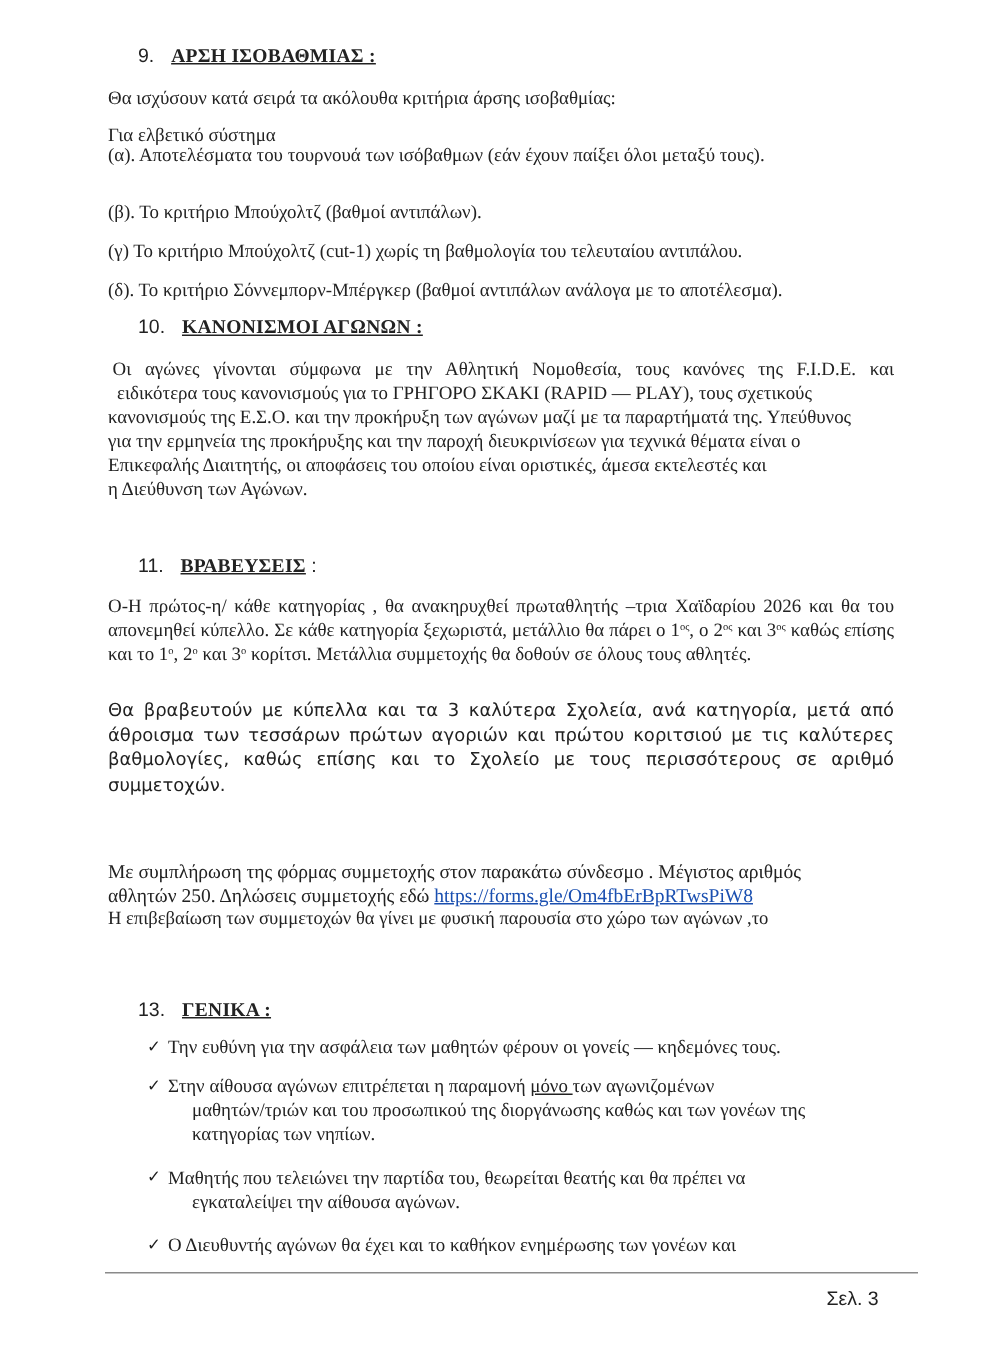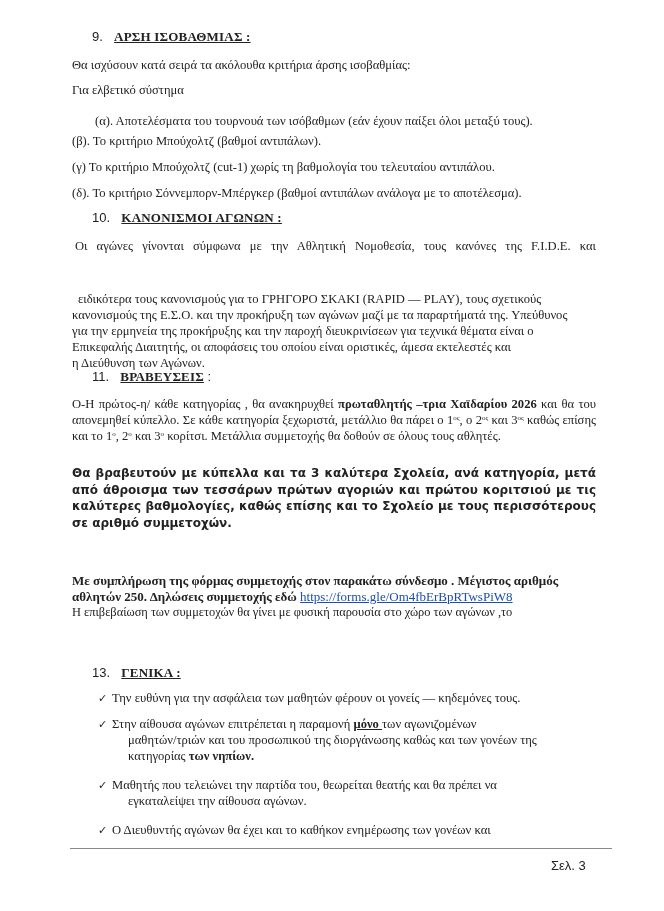--- a/index.html
+++ b/index.html
@@ -4,53 +4,53 @@
   <style>
     html, body { margin: 0; padding: 0; background: #ffffff; }
     body { width: 664px; height: 911px; position: relative; overflow: hidden; color: #1f1f1f; }
     .page { position: absolute; left: 0; top: 0; width: 664px; height: 911px; border-radius: 25px; }
     .blk { position: absolute; font-family: "Liberation Serif", "DejaVu Serif", serif; font-size: 12.6px; line-height: 16px; color: #222; }
     .heading { position: absolute; font-size: 13px; line-height: 16px; color: #222; }
     .heading .num { font-family: "Liberation Sans", sans-serif; font-size: 13px; margin-right: 8px; }
     .heading .title { font-family: "Liberation Serif", serif; font-weight: bold; text-decoration: underline; font-size: 13px; letter-spacing: 0.2px; }
     .heading .colon { font-family: "Liberation Sans", sans-serif; }
     .justify { text-align: justify; }
-    .b { font-weight: bold; }
+    .b { font-weight: normal; }
     .u { text-decoration: underline; }
     sup { font-size: 7px; line-height: 0; vertical-align: 4px; }
     a.link { color: #1a4fb0; text-decoration: underline; }
     .bullet { position: absolute; font-family: "Liberation Serif", serif; font-size: 12.6px; line-height: 16px; color: #222; }
     .bullet .check { position: absolute; left: -14px; top: 0; font-size: 11px; }
     .bullet .cont { padding-left: 16px; display: block; }
     .footer-line { position: absolute; left: 70px; top: 848px; width: 542px; height: 1px; background: #8a8a8a; }
     .page-num { position: absolute; left: 551px; top: 858px; font-family: "Liberation Sans", sans-serif; font-size: 13px; color: #222; }
   </style>
 </head>
 <body>
 
 <div class="page">
 
   <div class="heading" style="left:92px; top:29px;">
     <span class="num">9.</span>
     <span class="title">ΑΡΣΗ ΙΣΟΒΑΘΜΙΑΣ :</span>
   </div>
   <div class="blk" style="left:72px; top:57px;">Θα ισχύσουν κατά σειρά τα ακόλουθα κριτήρια άρσης ισοβαθμίας:</div>
   <div class="blk" style="left:72px; top:82px;">Για ελβετικό σύστημα</div>
-  <div class="blk" style="left:72px; top:113px;margin-left:23px;">(α). Αποτελέσματα του τουρνουά των ισόβαθμων (εάν έχουν παίξει όλοι μεταξύ τους).</div>
+  <div class="blk" style="left:72px; top:95px;">(α). Αποτελέσματα του τουρνουά των ισόβαθμων (εάν έχουν παίξει όλοι μεταξύ τους).</div>
   <div class="blk" style="left:72px; top:133px;">(β). Το κριτήριο Μπούχολτζ (βαθμοί αντιπάλων).</div>
   <div class="blk" style="left:72px; top:159px;">(γ) Το κριτήριο Μπούχολτζ (cut-1) χωρίς τη βαθμολογία του τελευταίου αντιπάλου.</div>
   <div class="blk" style="left:72px; top:185px;">(δ). Το κριτήριο Σόννεμπορν-Μπέργκερ (βαθμοί αντιπάλων ανάλογα με το αποτέλεσμα).</div>
 
   <div class="heading" style="left:92px; top:210px;">
     <span class="num">10.</span>
     <span class="title">ΚΑΝΟΝΙΣΜΟΙ ΑΓΩΝΩΝ :</span>
   </div>
   <div class="blk" style="left:72px; top:238px; width:524px;">
     <div class="justify" style="text-align-last: justify; padding-left:3px;">Οι αγώνες γίνονται σύμφωνα με την Αθλητική Νομοθεσία, τους κανόνες της F.I.D.E. και</div>
-    <div style="padding-left:6px;margin-top:37px;">ειδικότερα τους κανονισμούς για το ΓΡΗΓΟΡΟ ΣΚΑΚΙ (RAPID — PLAY), τους σχετικούς</div>
+    <div style="padding-left:6px;">ειδικότερα τους κανονισμούς για το ΓΡΗΓΟΡΟ ΣΚΑΚΙ (RAPID — PLAY), τους σχετικούς</div>
     <div>κανονισμούς της Ε.Σ.Ο. και την προκήρυξη των αγώνων μαζί με τα παραρτήματά της. Υπεύθυνος</div>
     <div>για την ερμηνεία της προκήρυξης και την παροχή διευκρινίσεων για τεχνικά θέματα είναι ο</div>
     <div>Επικεφαλής Διαιτητής, οι αποφάσεις του οποίου είναι οριστικές, άμεσα εκτελεστές και</div>
     <div>η Διεύθυνση των Αγώνων.</div>
   </div>
 
   <div class="heading" style="left:92px; top:369px;">
     <span class="num">11.</span>
     <span class="title">ΒΡΑΒΕΥΣΕΙΣ</span><span class="colon"> :</span>
   </div>

